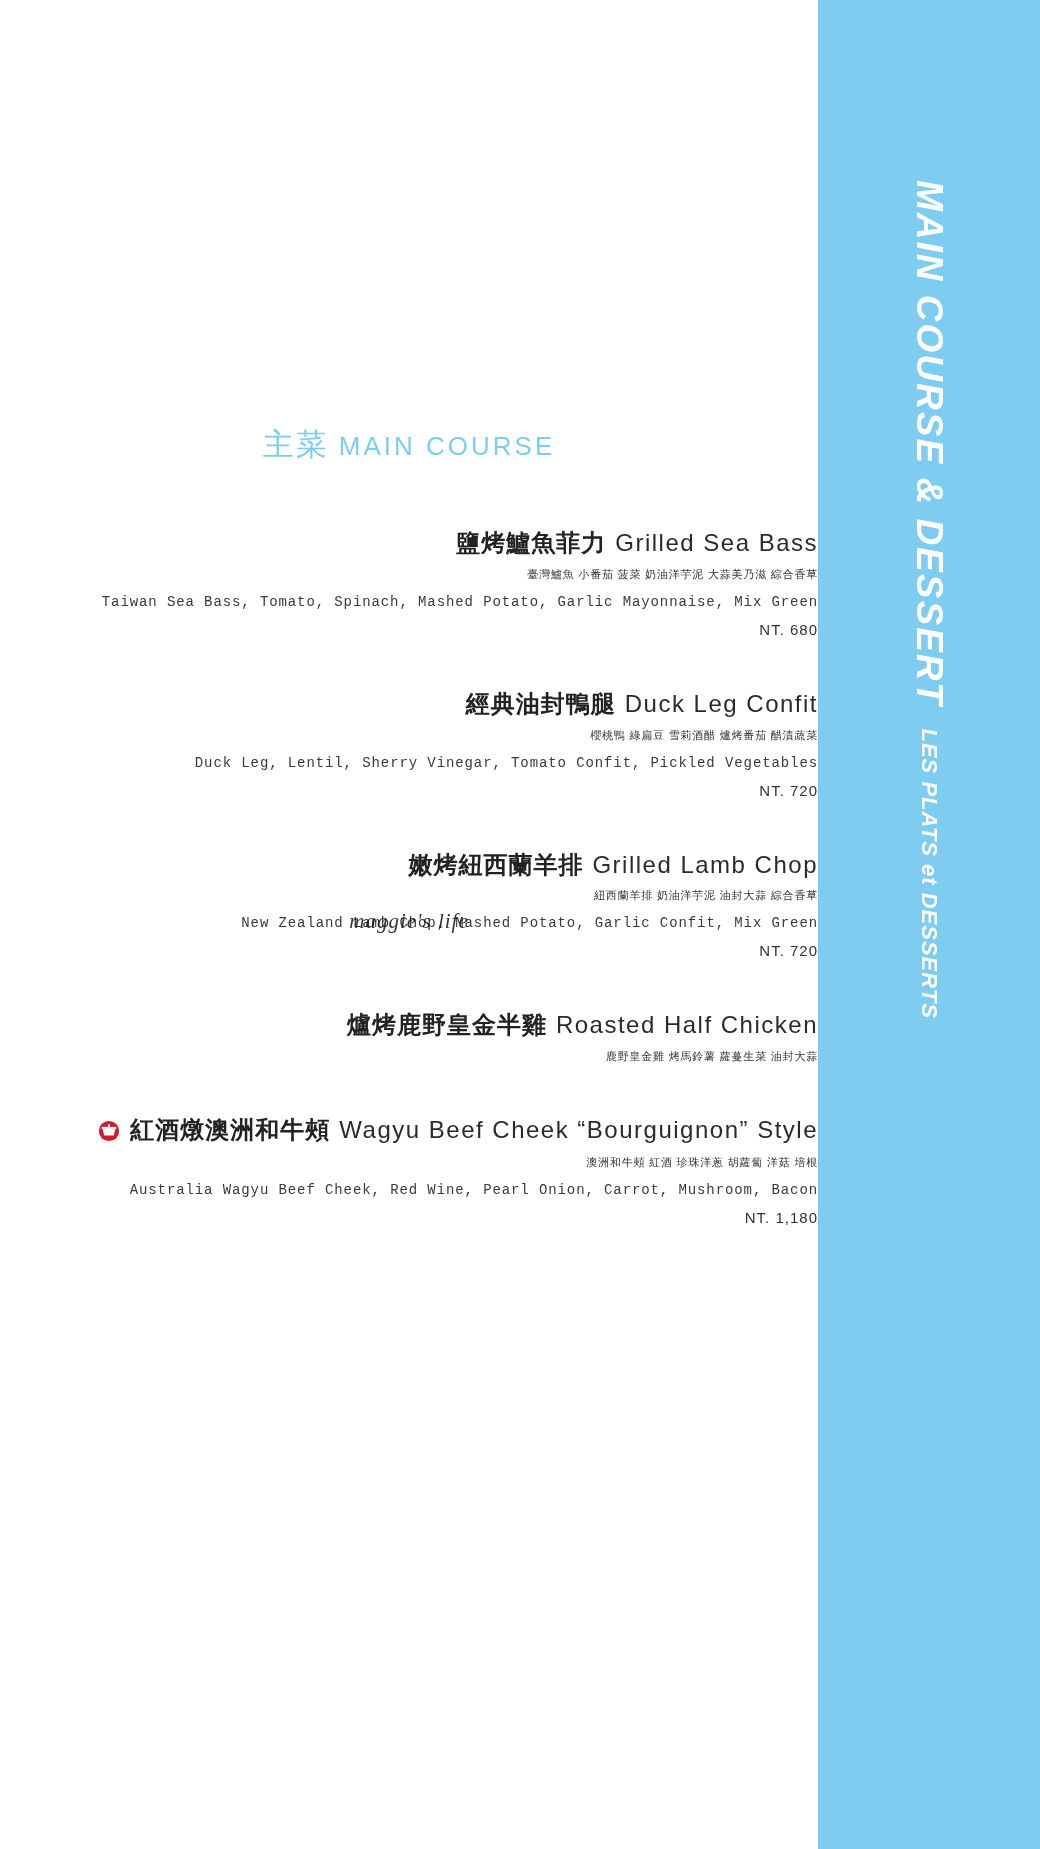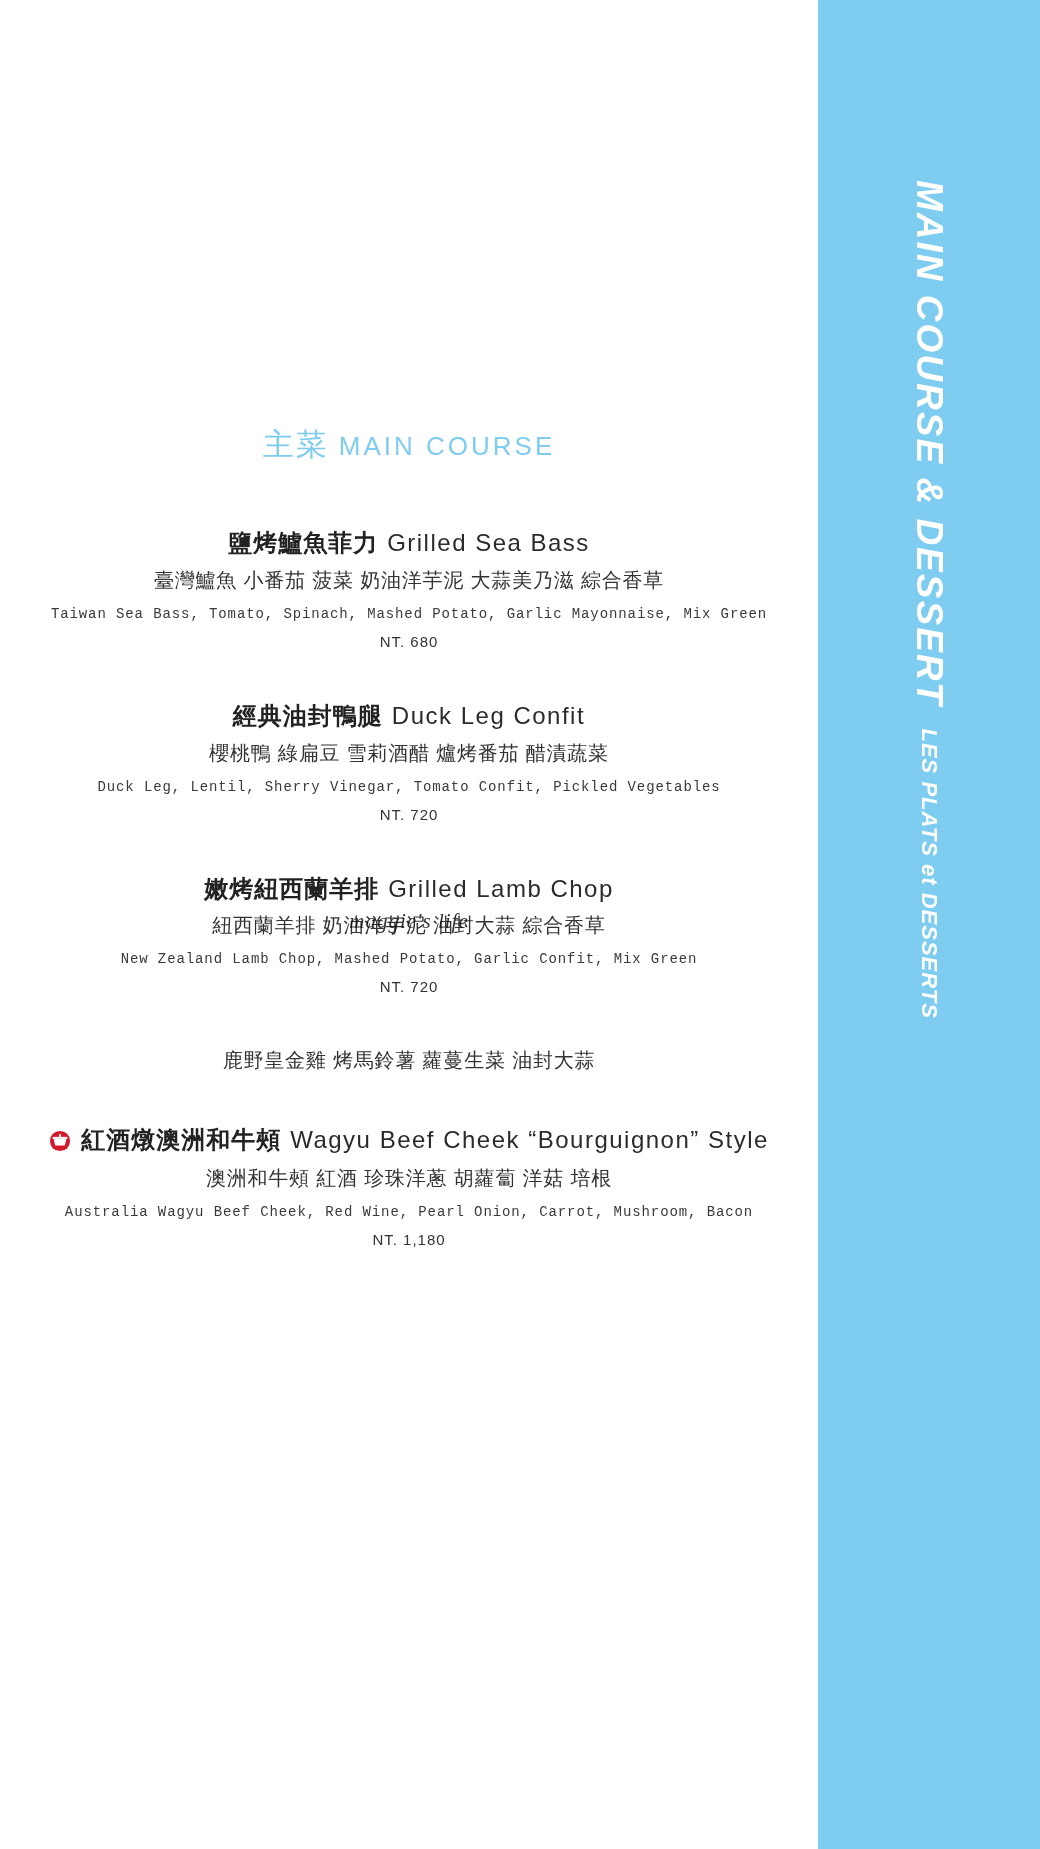--- a/index.html
+++ b/index.html
@@ -93,21 +93,21 @@
 
   #dish-list {
     position: absolute;
     top: 525px;
     left: 0;
     width: 818px;
   }
 
   .dish {
     width: 818px;
-    text-align: center;
+    text-align: right;
     margin-bottom: 52px;
     position: relative;
   }
   .dish-title {
     white-space: nowrap;
     line-height: 1.2;
     color: #222222;
   }
   .dish-title .zh {
     font-size: 24px;
@@ -116,21 +116,21 @@
     font-family: "Liberation Sans", sans-serif;
   }
   .dish-title .en {
     font-size: 24px;
     letter-spacing: 1.5px;
     font-family: "Liberation Sans", sans-serif;
     margin-left: 9px;
     color: #2b2b2b;
   }
   .dish-zh-desc {
-    font-size: 20px;
+    font-size: 11px;
     color: #333333;
     letter-spacing: 0.8px;
     margin-top: 9px;
     font-family: "Liberation Sans", sans-serif;
     white-space: nowrap;
   }
   .dish-en-desc {
     font-size: 14px;
     color: #3a3a3a;
     letter-spacing: 0.9px;
@@ -211,20 +211,24 @@
       <div class="dish">
         <div class="dish-title"><span class="mark-row">
             <span class="zh">嫩烤紐西蘭羊排</span>
             <span class="en">Grilled Lamb Chop</span>
           </span></div>
         <div class="dish-zh-desc">紐西蘭羊排 奶油洋芋泥 油封大蒜 綜合香草</div>
         <div class="dish-en-desc">New Zealand Lamb Chop, Mashed Potato, Garlic Confit, Mix Green</div>
         <div class="dish-price">NT. 720</div>
       </div>
       <div class="dish">
+        <div class="dish-title"><span class="mark-row">
+            <span class="zh">爐烤鹿野皇金半雞</span>
+            <span class="en">Roasted Half Chicken</span>
+          </span></div>
         <div class="dish-zh-desc">鹿野皇金雞 烤馬鈴薯 蘿蔓生菜 油封大蒜</div>
       </div>
       <div class="dish">
         <div class="dish-title"><span class="mark-row">
             <span class="flower-icon"><svg viewBox="0 0 24 24" width="22" height="22" xmlns="http://www.w3.org/2000/svg">
                 <circle cx="12" cy="12" r="11" fill="#d5192c"></circle>
                 <path d="M5 9.5 L19 9.5 L17.2 17 L6.8 17 Z" fill="#ffffff"></path>
                 <rect x="4" y="7.5" width="16" height="2.2" fill="#ffffff"></rect>
                 <rect x="11" y="4.6" width="2" height="3.2" fill="#ffffff"></rect>
               </svg></span>

